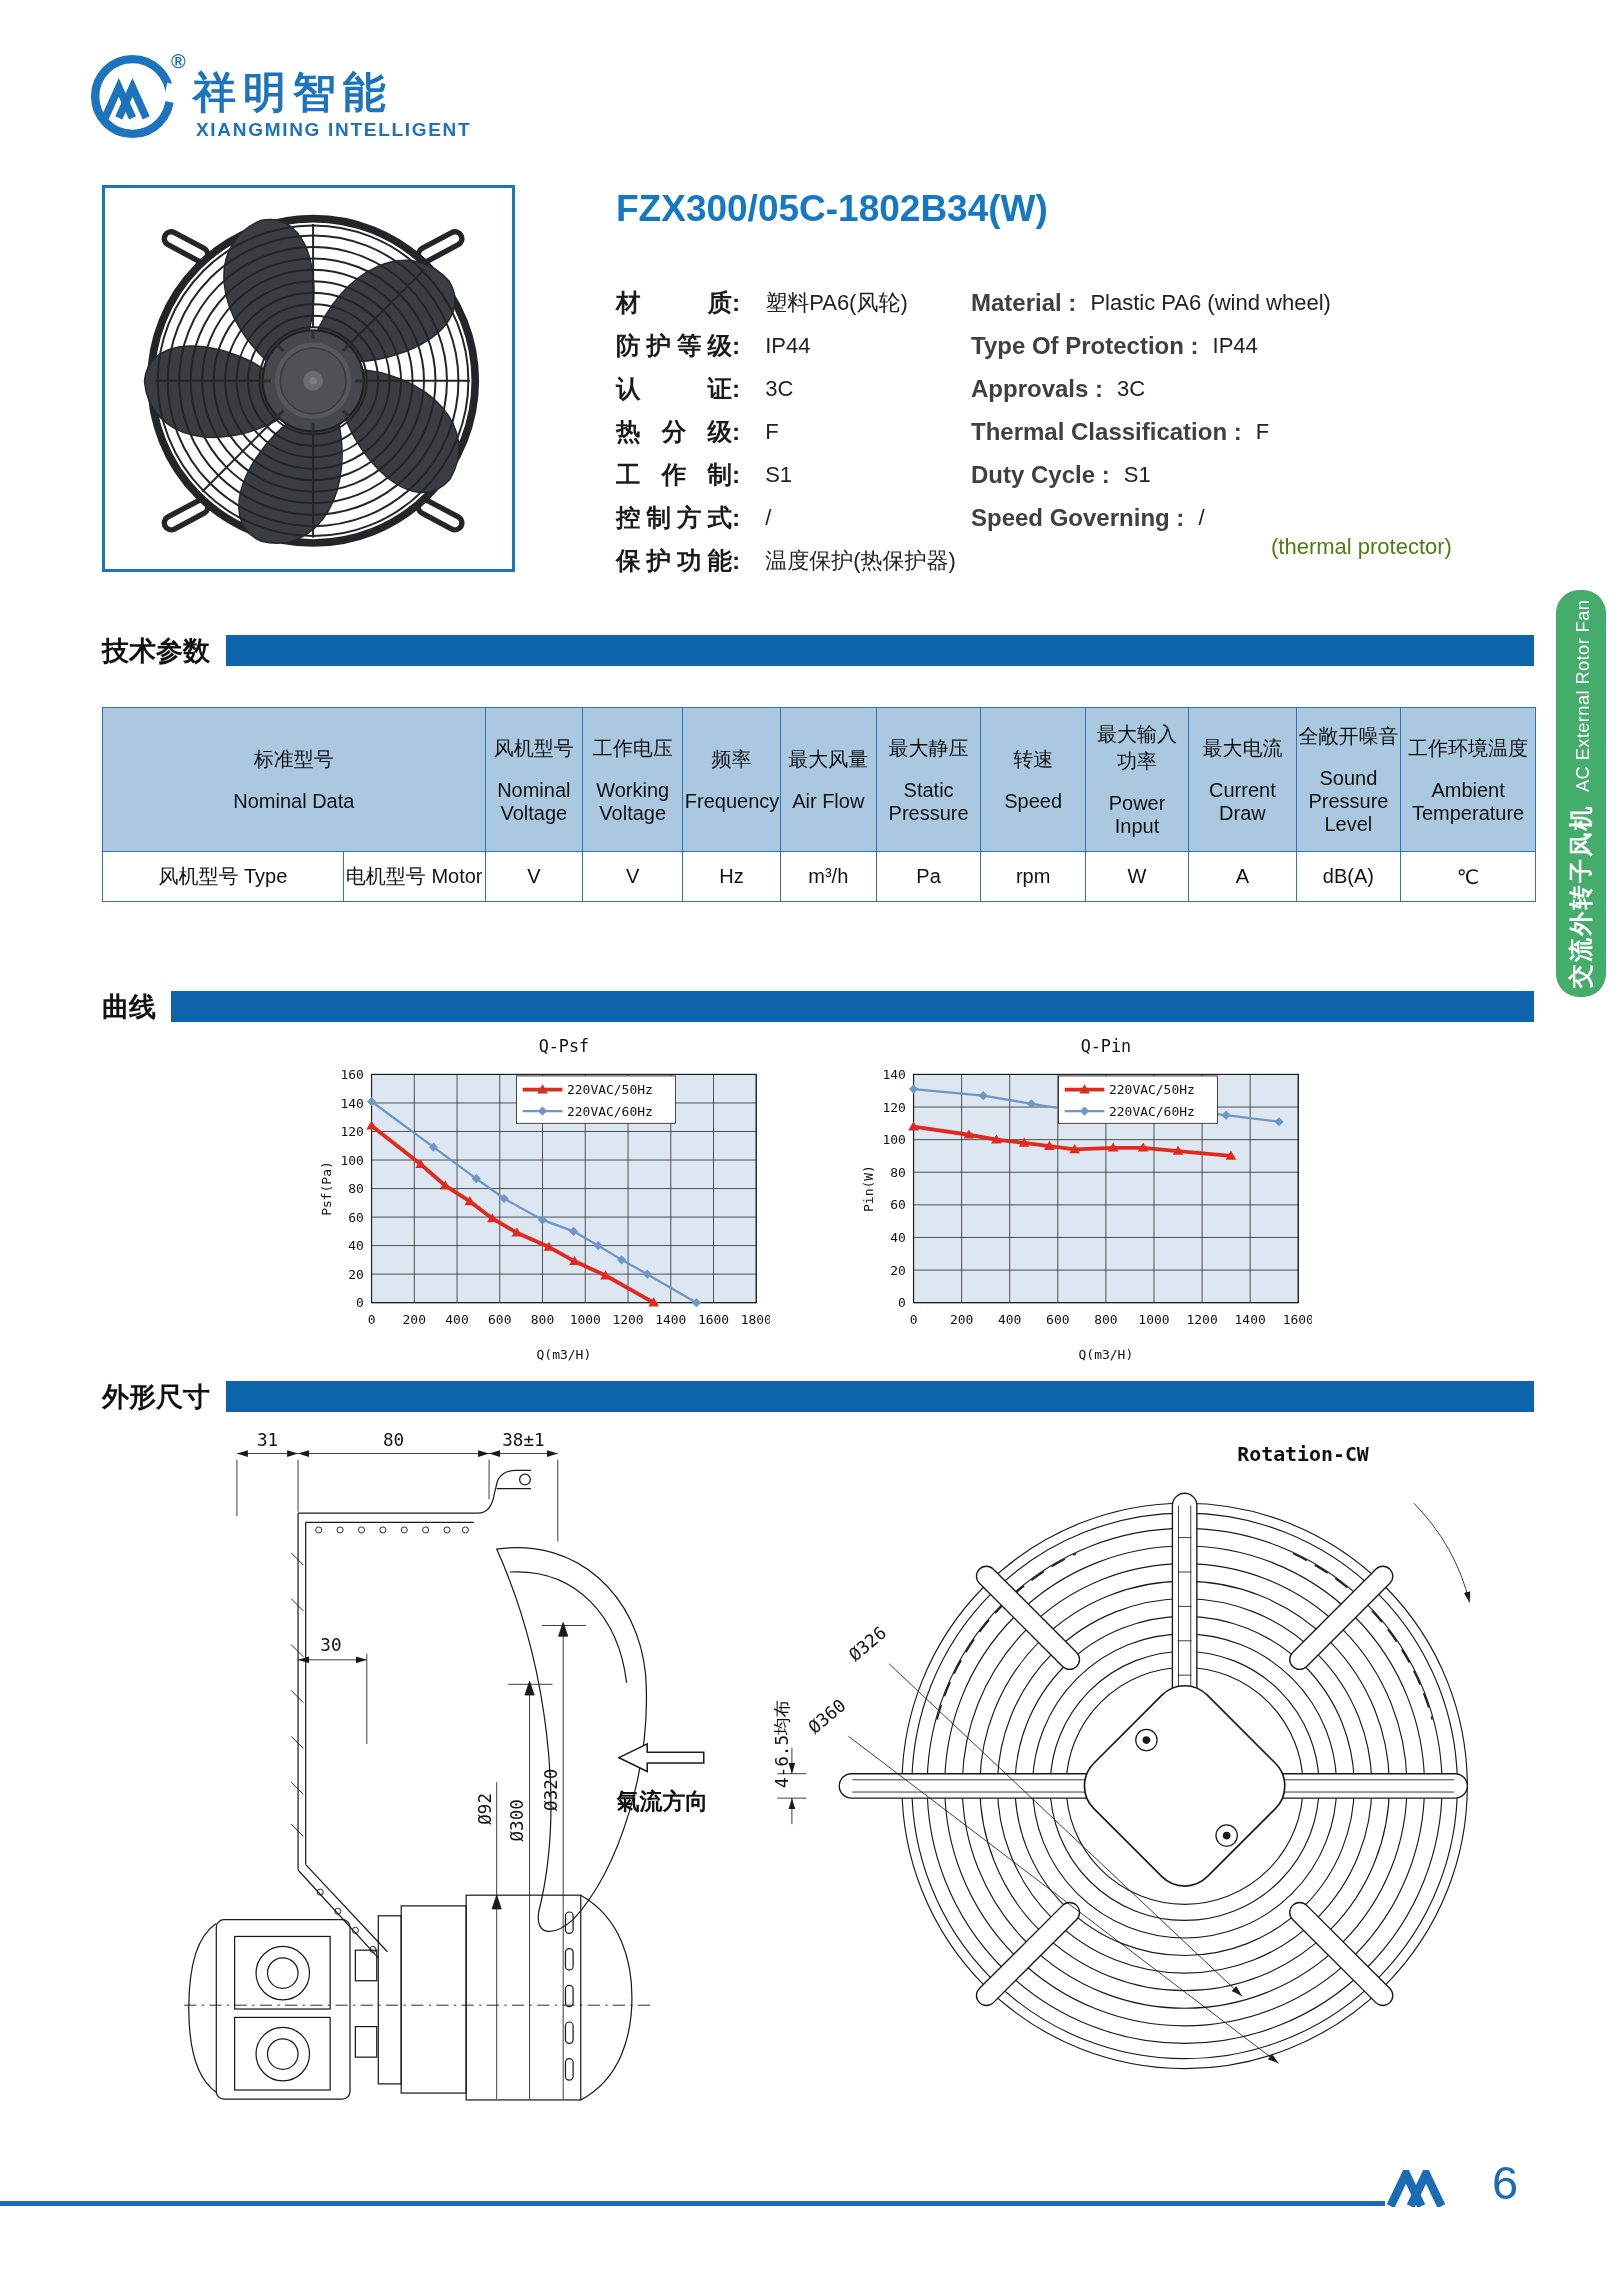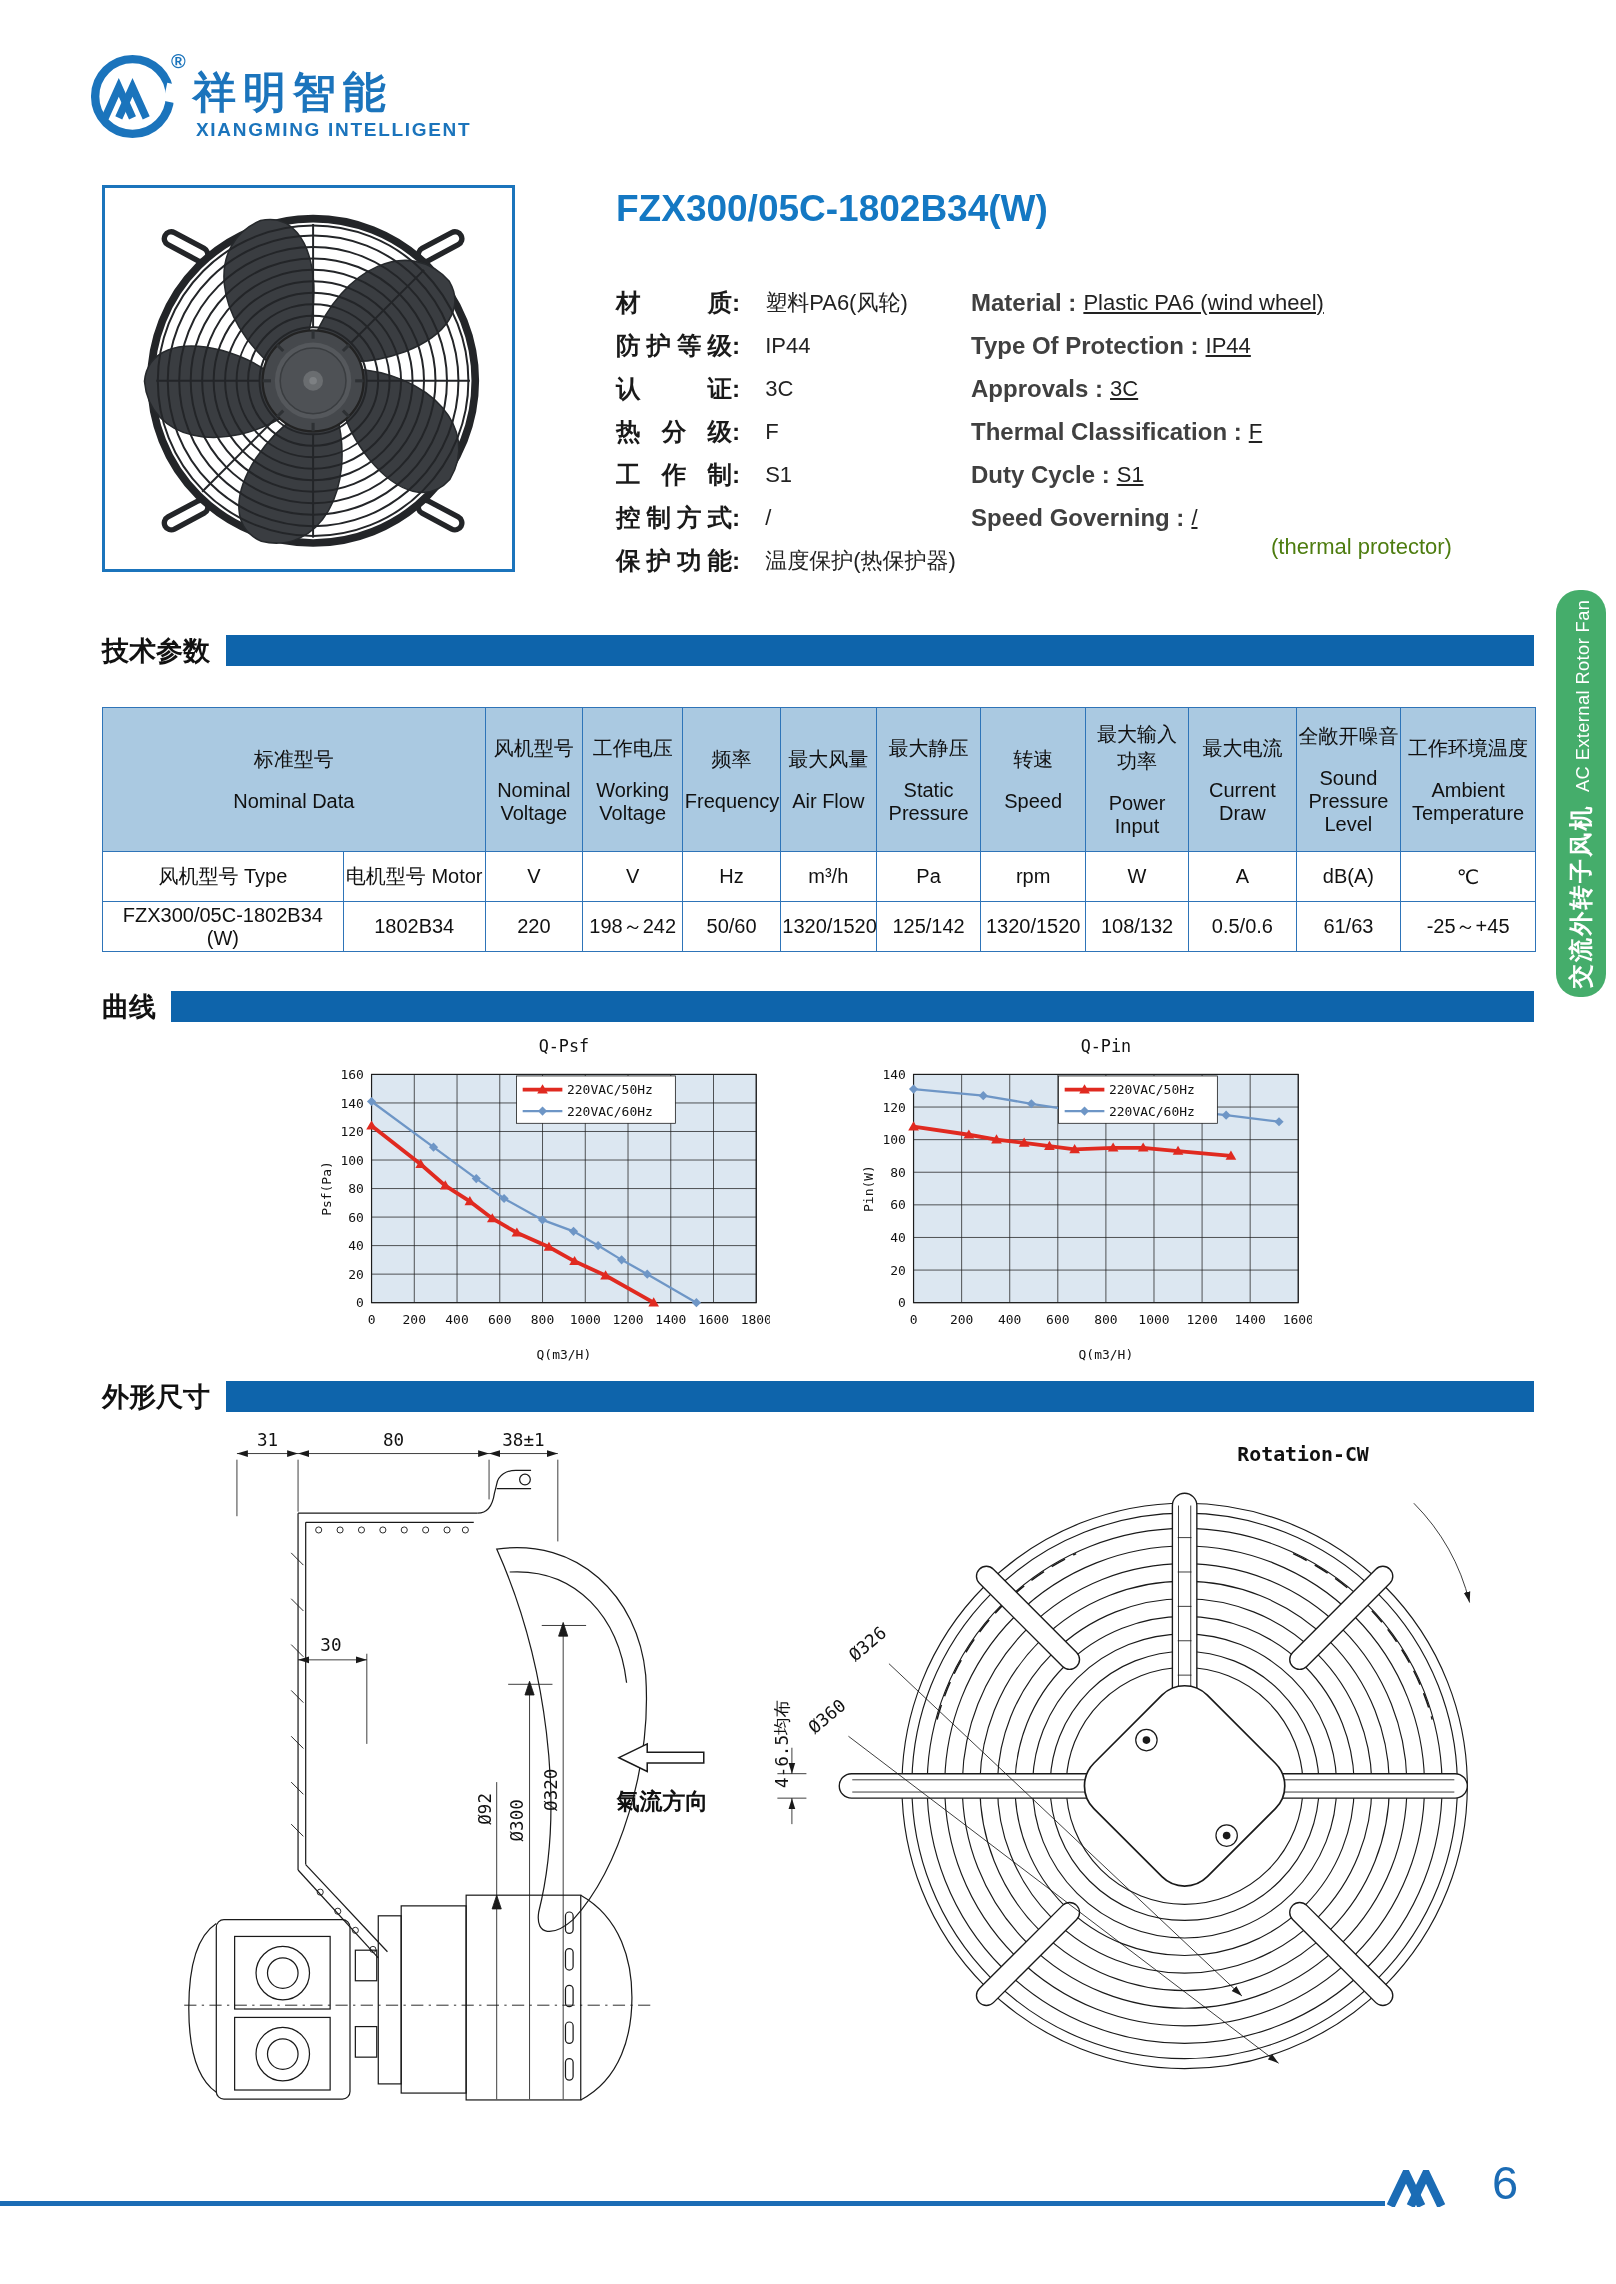--- a/index.html
+++ b/index.html
@@ -15,21 +15,21 @@
   .photo-frame{position:absolute;left:102px;top:185px;width:413px;height:387px;border:3.1px solid #1b74bc;background:#fff;}
   .product-title{position:absolute;left:616px;top:188px;font-size:37px;font-weight:bold;color:#1478c3;}
   .specs{position:absolute;left:616px;top:281px;width:963px;}
   .spec-row{height:43px;display:flex;align-items:center;white-space:nowrap;}
   .cn-col{position:absolute;left:0;top:0;}
   .en-col{position:absolute;left:355px;top:0;}
   .cl{display:inline-block;width:116px;text-align:justify;text-align-last:justify;font-size:24.5px;font-weight:bold;color:#1a1a1a;}
   .cc{font-size:24.5px;font-weight:bold;color:#1a1a1a;}
   .cv{font-size:22px;color:#222;margin-left:25px;}
   .el{font-size:24px;font-weight:bold;color:#404040;}
-  .ev{font-size:22px;color:#222;margin-left:7px;text-decoration:underline;}
+  .ev{font-size:22px;color:#222;margin-left:14px;}
   .ev2{font-size:22px;color:#4d7c0f;margin-left:300px;margin-top:-4.6px;}
   
   .sec-title{position:absolute;left:102px;font-size:27px;font-weight:bold;color:#111;}
   .sec-bar{position:absolute;height:31px;background:#0e64ab;}
   
   .ptable{position:absolute;left:102px;top:707px;width:1434px;border-collapse:collapse;table-layout:fixed;}
   .ptable td{border:1.5px solid #2e74b8;text-align:center;vertical-align:middle;font-size:20px;color:#111;padding:1.5px;}
   .ptable .hrow td{background:#aac9e1;height:144px;}
   .ptable .hcn{margin-bottom:17px;}
   .ptable .urow td{height:50px;background:#fff;}
@@ -262,34 +262,20 @@
       <td>V</td>
       <td>V</td>
       <td>Hz</td>
       <td>m³/h</td>
       <td>Pa</td>
       <td>rpm</td>
       <td>W</td>
       <td>A</td>
       <td>dB(A)</td>
       <td>℃</td>
-    </tr>
-    <tr class="drow">
-      <td>FZX300/05C-1802B34 (W)</td>
-      <td>1802B34</td>
-      <td>220</td>
-      <td>198～242</td>
-      <td>50/60</td>
-      <td>1320/1520</td>
-      <td>125/142</td>
-      <td>1320/1520</td>
-      <td>108/132</td>
-      <td>0.5/0.6</td>
-      <td>61/63</td>
-      <td>-25～+45</td>
     </tr>
   </tbody>
     </table>
 
   <div class="sec-title" style="top:989px;">曲线</div>
   <div class="sec-bar" style="left:171px;top:991px;width:1363px;"></div>
 
   <svg class="chart-svg" style="left:312px;" width="458" height="340" viewBox="0 0 600 445">
       <rect x="78" y="58" width="504" height="299" fill="#dce7f1" stroke="#111" stroke-width="1.5"></rect>
       <line x1="78" x2="78" y1="58" y2="357" stroke="#222" stroke-width="1"></line>

